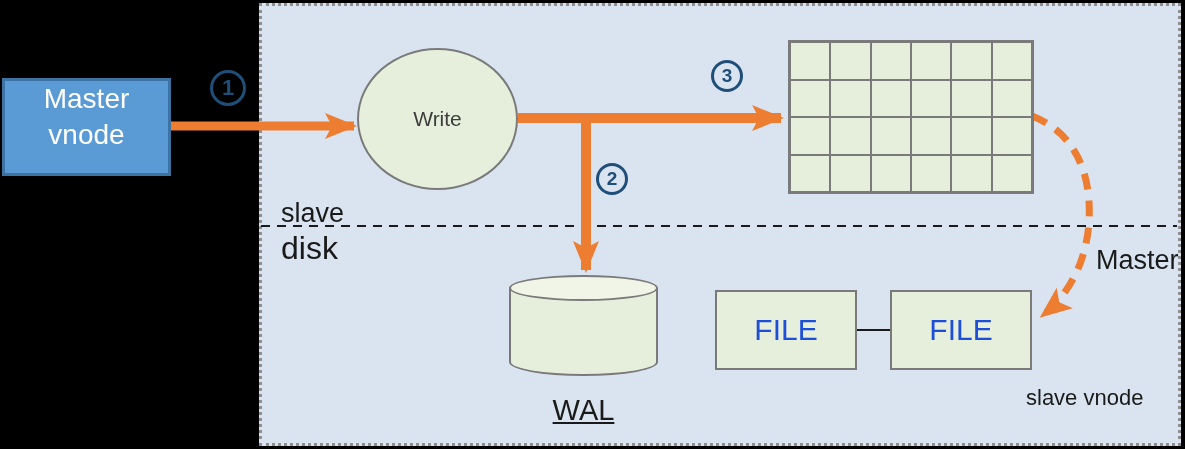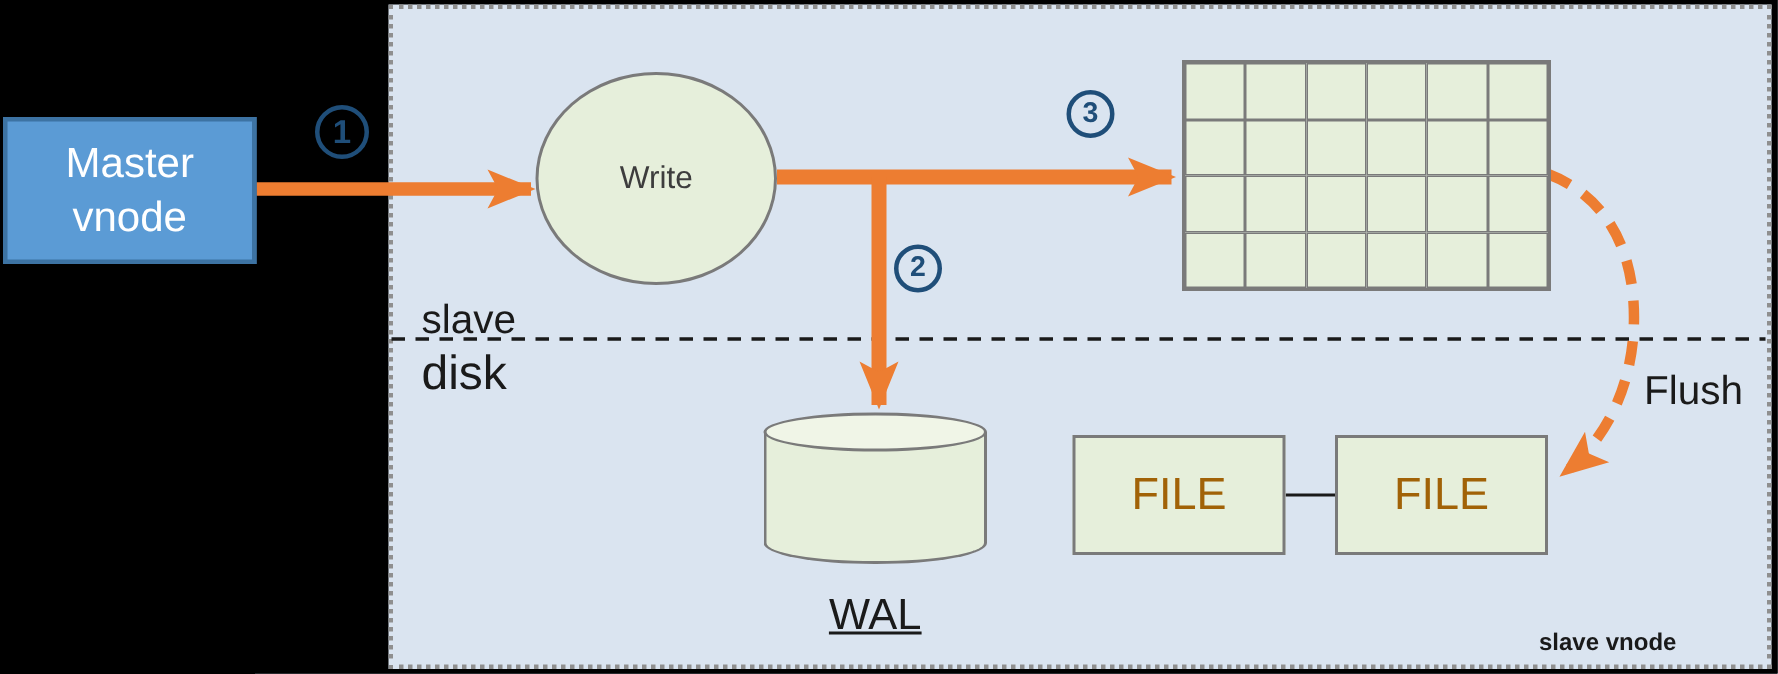--- a/index.html
+++ b/index.html
@@ -20,21 +20,21 @@
   }
   .panel{
     position:absolute;left:259px;top:3px;width:922px;height:443px;
     box-sizing:border-box;background:var(--panel-bg);
     border:3px dotted #8f8f8f;
   }
   .master-box{
     position:absolute;left:2px;top:78px;width:169px;height:98px;
     box-sizing:border-box;background:var(--master-fill);
     border:3px solid var(--master-border);
-    display:flex;align-items:center;justify-content:center;text-align:center;
+    display:flex;align-items:flex-start;justify-content:center;text-align:center;
     color:#fff;font-size:28px;line-height:1.3;padding:0 14px;
   }
   .node-ellipse{
     position:absolute;left:357px;top:48px;width:161px;height:142px;
     box-sizing:border-box;background:var(--shape-fill);
     border:2px solid var(--shape-border);border-radius:50%;
     display:flex;align-items:center;justify-content:center;
     color:#3d3d3d;font-size:21px;
   }
   .badge{
@@ -53,39 +53,39 @@
   }
   .memtable-cell{
     box-sizing:border-box;border:1px solid var(--shape-border);
     background:var(--shape-fill);
   }
   .lbl{position:absolute;white-space:nowrap;}
   .lbl-memory{left:281px;top:198px;font-size:27px;}
   .lbl-disk{left:281px;top:230px;font-size:32px;}
   .lbl-wal{left:509px;top:394px;width:149px;text-align:center;font-size:29px;text-decoration:underline;}
   .lbl-flush{left:1096px;top:245px;font-size:27px;}
-  .lbl-slave{left:1026px;top:420px;font-size:16px;font-weight:bold;}
+  .lbl-slave{left:1026px;top:385px;font-size:22px;}
   .cylinder{position:absolute;left:509px;top:275px;width:149px;height:102px;}
   .cyl-body{
     position:absolute;left:0;top:13px;width:149px;height:88px;
     box-sizing:border-box;background:var(--shape-fill);
     border:2px solid var(--shape-border);border-top:none;
     border-radius:0 0 74px 74px / 0 0 14px 14px;
   }
   .cyl-top{
     position:absolute;left:0;top:0;width:149px;height:26px;
     box-sizing:border-box;background:var(--shape-fill-light);
     border:2px solid var(--shape-border);border-radius:50%;
   }
   .file-box{
     position:absolute;top:290px;width:142px;height:80px;
     box-sizing:border-box;background:var(--shape-fill);
     border:2px solid var(--shape-border);
     display:flex;align-items:center;justify-content:center;
-    color:#a16207;font-size:30px;
+    color:#1d4ed8;font-size:30px;
   }
   .file-1{left:715px;}
   .file-2{left:890px;}
   svg.overlay{position:absolute;left:0;top:0;pointer-events:none;}
   .arrow{stroke:var(--orange);fill:none;}
   .ah{fill:var(--orange);}
   .divider{stroke:var(--ink);stroke-width:2.2;stroke-dasharray:9 7;}
   .connector{stroke:var(--ink);stroke-width:2;}
 </style>
 </head>
@@ -163,16 +163,16 @@
   </div>
   <div class="lbl lbl-wal">WAL</div>
 
   <div class="file-box file-1">
     <span>FILE</span>
   </div>
   <div class="file-box file-2">
     <span>FILE</span>
   </div>
 
-  <div class="lbl lbl-flush">Flush</div>
+  <div class="lbl lbl-flush">Master</div>
   <div class="lbl lbl-slave">slave vnode</div>
 
 </div>
 
 </body></html>

